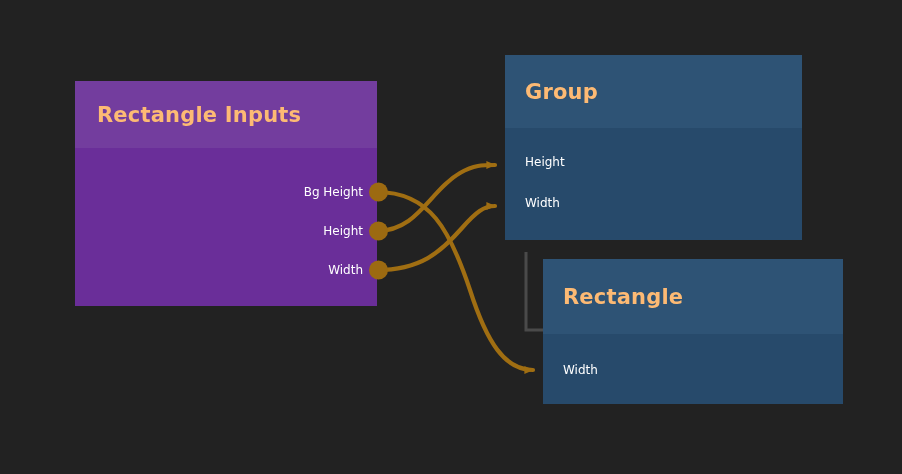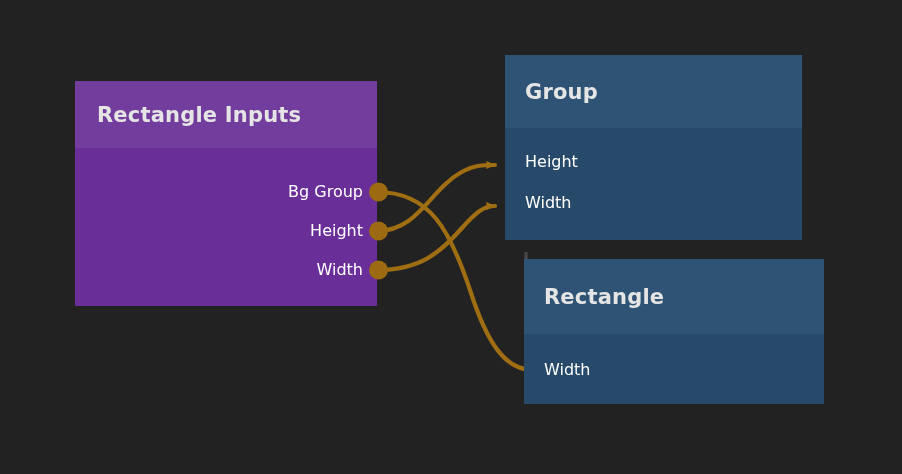--- a/index.html
+++ b/index.html
@@ -33,39 +33,39 @@
     position: absolute;
     z-index: 2;
     box-sizing: border-box;
   }
   .node-header {
     display: flex;
     align-items: center;
     box-sizing: border-box;
   }
   .node-title {
-    color: #e5e5e5;
+    color: #fdba74;
     font-size: 21px;
     font-weight: 700;
     letter-spacing: 0.2px;
     white-space: nowrap;
   }
   .node-body {
     box-sizing: border-box;
     position: relative;
   }
   .port-row {
     display: flex;
     align-items: center;
     box-sizing: border-box;
     position: relative;
   }
   .port-label {
     color: #ffffff;
-    font-size: 16px;
+    font-size: 12px;
     font-weight: 400;
     white-space: nowrap;
   }
 
   
   #node-component-inputs {
     left: 75px;
     top: 81px;
     width: 302px;
     height: 225px;
@@ -116,21 +116,21 @@
     background: #274A6B;
   }
   #node-group .port-row {
     height: 41px;
     padding-left: 20px;
   }
   #node-group .rows { padding-top: 13px; }
 
   
   #node-rectangle {
-    left: 524px;
+    left: 543px;
     top: 259px;
     width: 300px;
     height: 175px;
   }
   #node-rectangle .node-header {
     height: 75px;
     background: #2E5375;
     padding-left: 20px;
   }
   #node-rectangle .node-body {
@@ -176,21 +176,21 @@
     <path d="M377,270 C 420,270 440,253 462,228 C 476,212 484,206 495,206" stroke="#A06E12" stroke-width="4.2" fill="none" stroke-linecap="round" marker-end="url(#arrowhead)"></path>
   </svg>
 
   <div class="node" id="node-component-inputs">
     <div class="node-header">
       <span class="node-title">Rectangle Inputs</span>
     </div>
     <div class="node-body">
       <div class="rows">
         <div class="port-row">
-          <span class="port-label">Bg Group</span>
+          <span class="port-label">Bg Height</span>
           <span class="out-dot"></span>
         </div>
         <div class="port-row">
           <span class="port-label">Height</span>
           <span class="out-dot"></span>
         </div>
         <div class="port-row">
           <span class="port-label">Width</span>
           <span class="out-dot"></span>
         </div>

